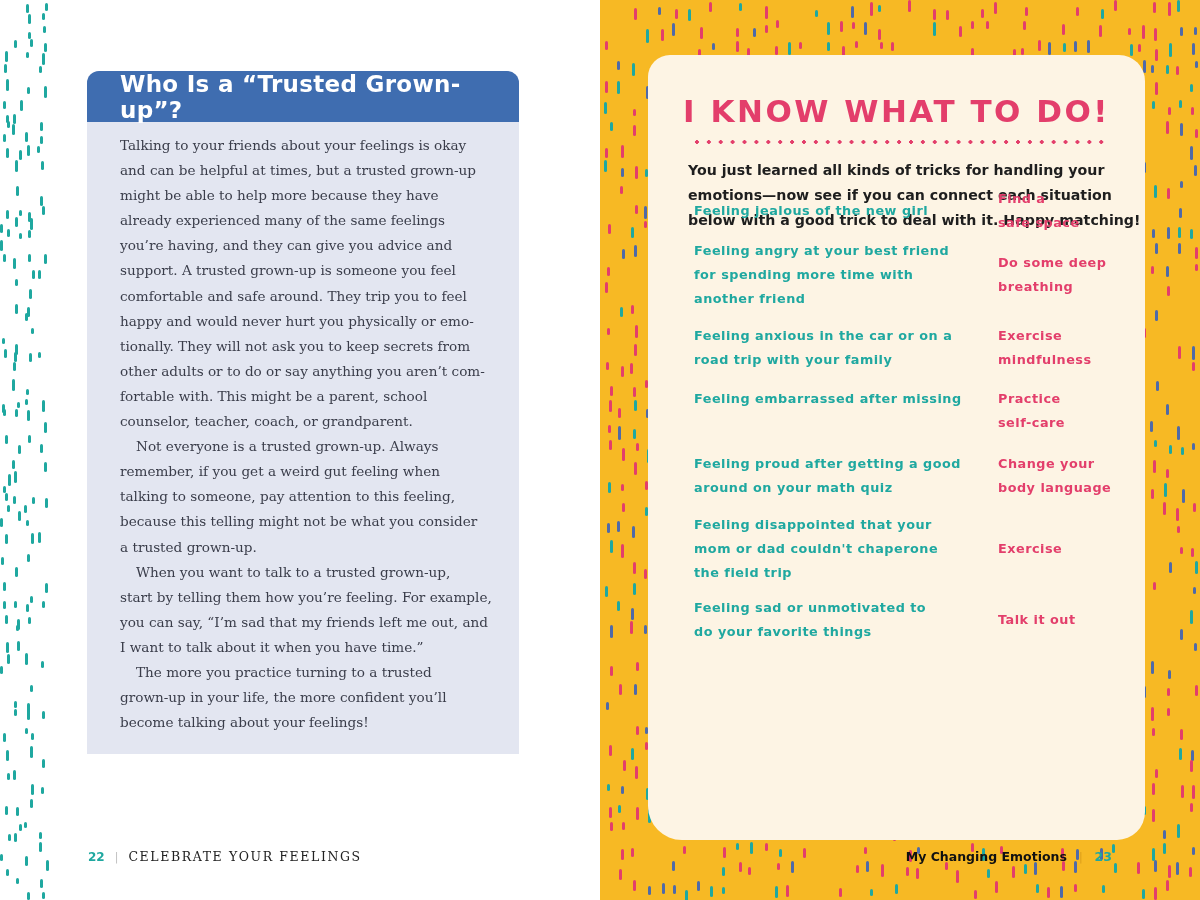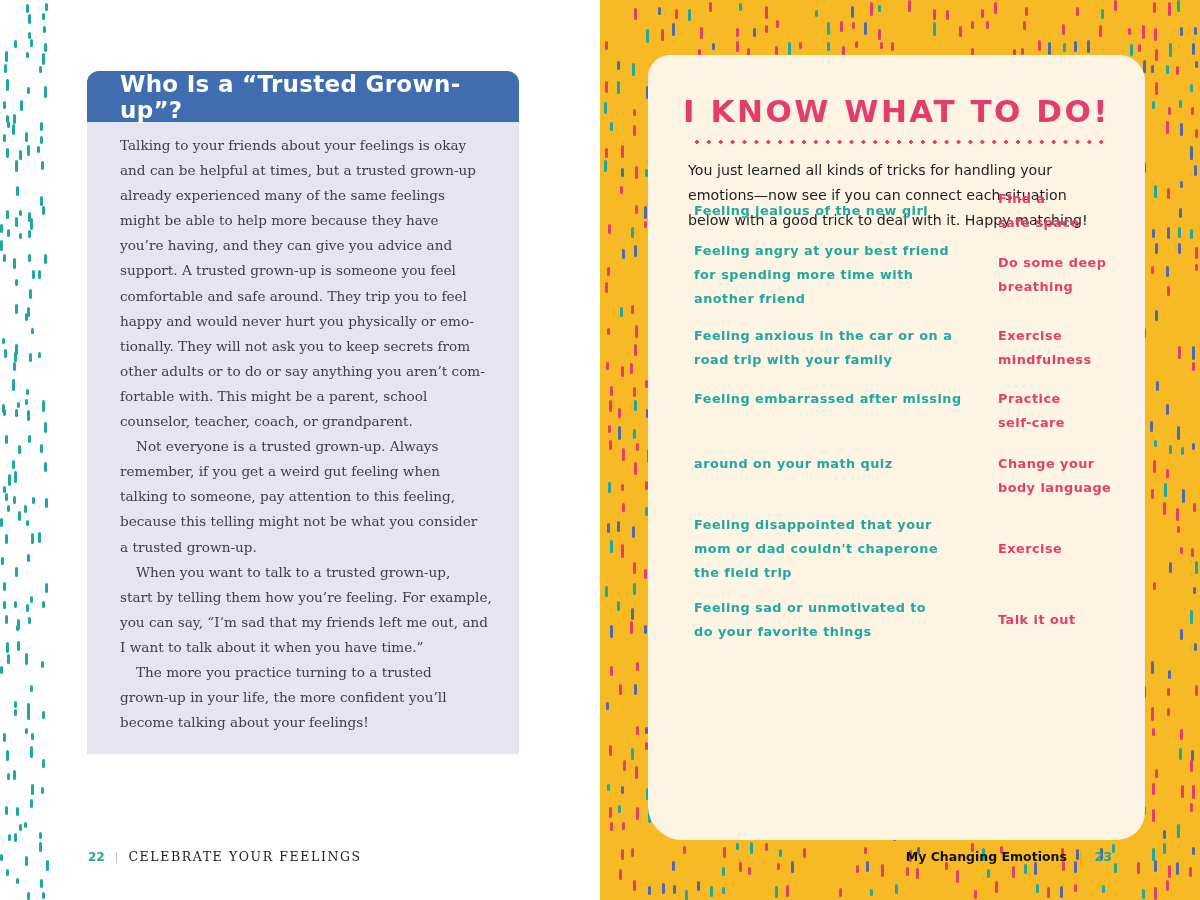--- a/index.html
+++ b/index.html
@@ -24,21 +24,21 @@
   .folio-title-left { color: #222; font-family: "DejaVu Serif", serif; font-size: 12.5px; letter-spacing: 1.6px; }
 
   
   .right-page { position: absolute; left: 600px; top: 0; width: 600px; height: 900px; background: #f7b924; overflow: hidden; }
   .dash { position: absolute; width: 3px; border-radius: 2px; }
 
   .card { position: absolute; left: 48px; top: 55px; width: 497px; height: 785px; background: #fdf4e4; border-radius: 22px 26px 28px 34px; }
   .card-title { position: absolute; left: 0; top: 38px; width: 100%; text-align: center; color: #e33e6b; font-family: "DejaVu Sans", sans-serif; font-weight: bold; font-size: 31px; letter-spacing: 2.5px; }
   .dots { position: absolute; left: 43px; top: 84px; width: 420px; height: 6px; background-image: radial-gradient(circle, #e33e6b 1.6px, transparent 2px); background-size: 11.9px 6px; background-repeat: repeat-x; }
   .intro { position: absolute; left: 40px; top: 103px; width: 440px; color: #1e1e1e; font-family: "DejaVu Sans", sans-serif; font-size: 14.2px; line-height: 25px; }
-  .intro .line { display: block; white-space: nowrap; }
+  .intro .line { display: block; white-space: nowrap; font-weight: bold; }
 
   .match { position: absolute; left: 46px; color: #1fa8a0; font-family: "DejaVu Sans", sans-serif; font-weight: bold; font-size: 12.8px; line-height: 23.8px; letter-spacing: 0.5px; }
   .match .line, .trick .line { display: block; white-space: nowrap; }
   .trick { position: absolute; left: 350px; color: #e33e6b; font-family: "DejaVu Sans", sans-serif; font-weight: bold; font-size: 12.8px; line-height: 23.8px; letter-spacing: 0.5px; }
 
   .outro { position: absolute; left: 40px; top: 664px; width: 440px; color: #1e1e1e; font-family: "DejaVu Sans", sans-serif; font-size: 14.2px; line-height: 25px; }
   .outro .line { display: block; white-space: nowrap; }
   .outro .indent { padding-left: 17px; }
 
   .folio-right { position: absolute; right: 88px; top: 849px; display: flex; align-items: center; gap: 12px; }
@@ -202,22 +202,22 @@
       <span class="dash-teal" style="left: 42.4377px; top: 892.139px; height: 7.12209px;"></span>
     </div>
 
   <div class="sidebar-box">
     <div class="sidebar-head">
       <span class="sidebar-title">Who Is a “Trusted Grown-up”?</span>
     </div>
     <div class="sidebar-body" id="sidebar-body">
         <span class="line">Talking to your friends about your feelings is okay</span>
         <span class="line">and can be helpful at times, but a trusted grown-up</span>
+        <span class="line">might be able to help more because they have</span>
         <span class="line">already experienced many of the same feelings</span>
-        <span class="line">might be able to help more because they have</span>
         <span class="line">you’re having, and they can give you advice and</span>
         <span class="line">support. A trusted grown-up is someone you feel</span>
         <span class="line">comfortable and safe around. They trip you to feel</span>
         <span class="line">happy and would never hurt you physically or emo-</span>
         <span class="line">tionally. They will not ask you to keep secrets from</span>
         <span class="line">other adults or to do or say anything you aren’t com-</span>
         <span class="line">fortable with. This might be a parent, school</span>
         <span class="line">counselor, teacher, coach, or grandparent.</span>
         <span class="line indent">Not everyone is a trusted grown-up. Always</span>
         <span class="line">remember, if you get a weird gut feeling when</span>
@@ -1420,20 +1420,21 @@
           <span class="line">another friend</span>
         </div>
         <div class="match" style="top: 269px;">
           <span class="line">Feeling anxious in the car or on a</span>
           <span class="line">road trip with your family</span>
         </div>
         <div class="match" style="top: 332px;">
           <span class="line">Feeling embarrassed after missing</span>
         </div>
         <div class="match" style="top: 397px;">
+          <span class="line">Feeling proud after getting a good</span>
           <span class="line">around on your math quiz</span>
         </div>
         <div class="match" style="top: 458px;">
           <span class="line">Feeling disappointed that your</span>
           <span class="line">mom or dad couldn't chaperone</span>
           <span class="line">the field trip</span>
         </div>
         <div class="match" style="top: 541px;">
           <span class="line">Feeling sad or unmotivated to</span>
           <span class="line">do your favorite things</span>

